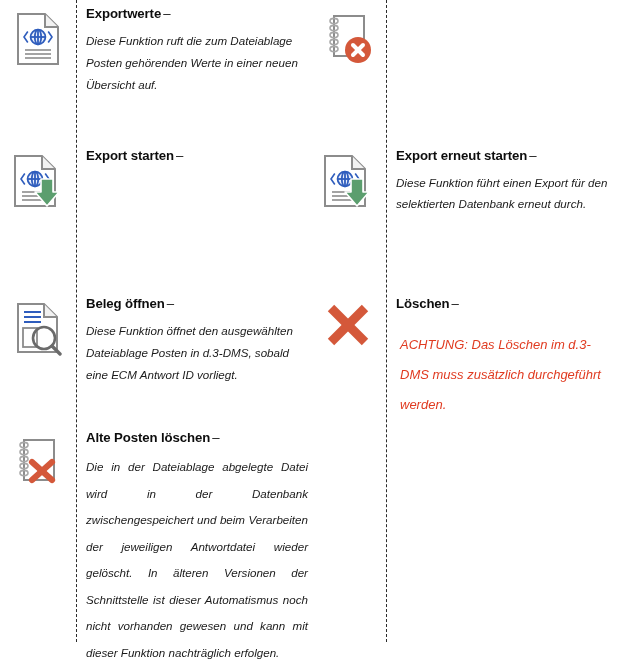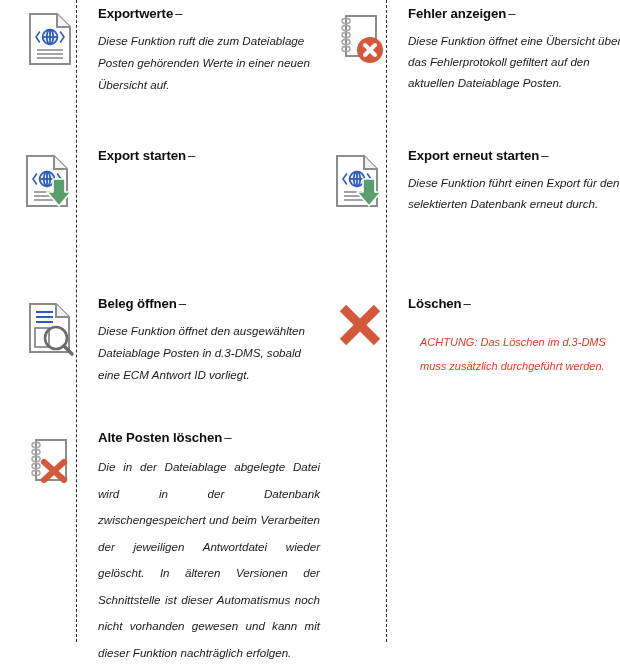--- a/index.html
+++ b/index.html
@@ -40,21 +40,21 @@
     position: absolute;
     top: 0;
     width: 310px;
   }
   .col.left  { left: 0; }
   .col.right { left: 310px; }
 
   
   .entry {
     position: absolute;
-    left: 12px;
+    left: 0;
     width: 310px;
     display: block;
   }
   .entry .icon-cell {
     position: absolute;
     left: 0;
     top: 0;
     width: 76px;
     height: 70px;
     display: flex;
@@ -91,26 +91,26 @@
     line-height: 22px;
     color: #1a1a1a;
   }
   p.body.first { margin-top: 8px; }
   p.body.tight { line-height: 21px; }
   p.body.justify {
     text-align: justify;
     line-height: 26.5px;
   }
   p.warn {
-    margin: 12px;
+    margin: 4px;
     padding: 0;
     margin-top: 18px;
     font-style: italic;
-    font-size: 11px;
-    line-height: 24px;
+    font-size: 13px;
+    line-height: 30px;
     color: #e03b21;
   }
 
   
   .ico { display: block; }
 </style>
 </head>
 <body>
 
 <div id="page">
@@ -231,24 +231,20 @@
             <ellipse cx="12" cy="30" rx="4" ry="2.6"></ellipse>
             <ellipse cx="12" cy="37" rx="4" ry="2.6"></ellipse>
           </g>
           <circle cx="36" cy="38" r="13" fill="#d4583a"></circle>
           <g stroke="#ffffff" stroke-width="4" stroke-linecap="round">
             <line x1="31" y1="33" x2="41" y2="43"></line>
             <line x1="41" y1="33" x2="31" y2="43"></line>
           </g>
         </svg>
       </div>
-      <div class="text-cell">
-        <h3 class="title"><span>Fehler anzeigen</span><span class="dash">–</span></h3>
-        <p class="body first tight">Diese Funktion öffnet eine Übersicht über das Fehlerprotokoll gefiltert auf den aktuellen Dateiablage Posten.</p>
-      </div>
     </div>
 
     <div class="entry" style="top:148px;">
       <div class="icon-cell">
         <svg class="ico" width="52" height="56" viewBox="0 0 52 56" aria-hidden="true">
           <path d="M3 2 H30 L43 15 V52 H3 Z" fill="#ffffff" stroke="#8c8c8c" stroke-width="2"></path>
           <path d="M30 2 L30 15 L43 15" fill="#f2f2f2" stroke="#8c8c8c" stroke-width="2"></path>
           <g stroke="#2f5dbd" stroke-width="1.8" fill="none">
             <circle cx="23" cy="25" r="7.4" fill="#e8eefb"></circle>
             <ellipse cx="23" cy="25" rx="3.2" ry="7.4"></ellipse>

